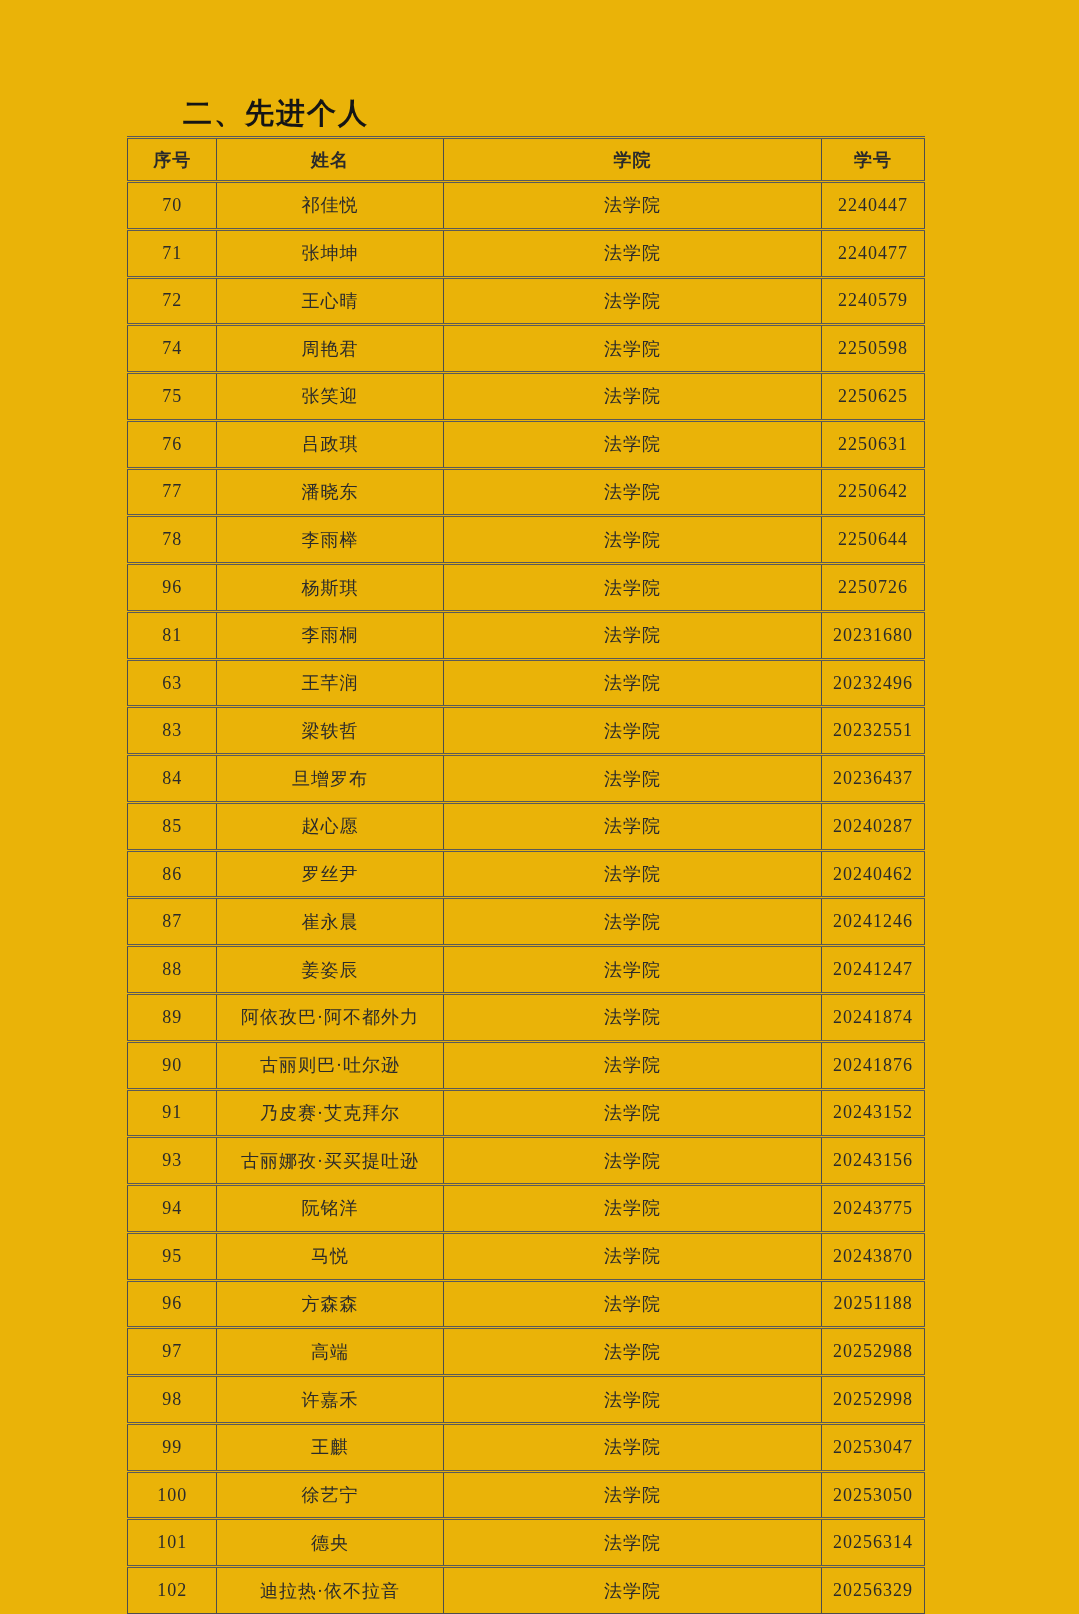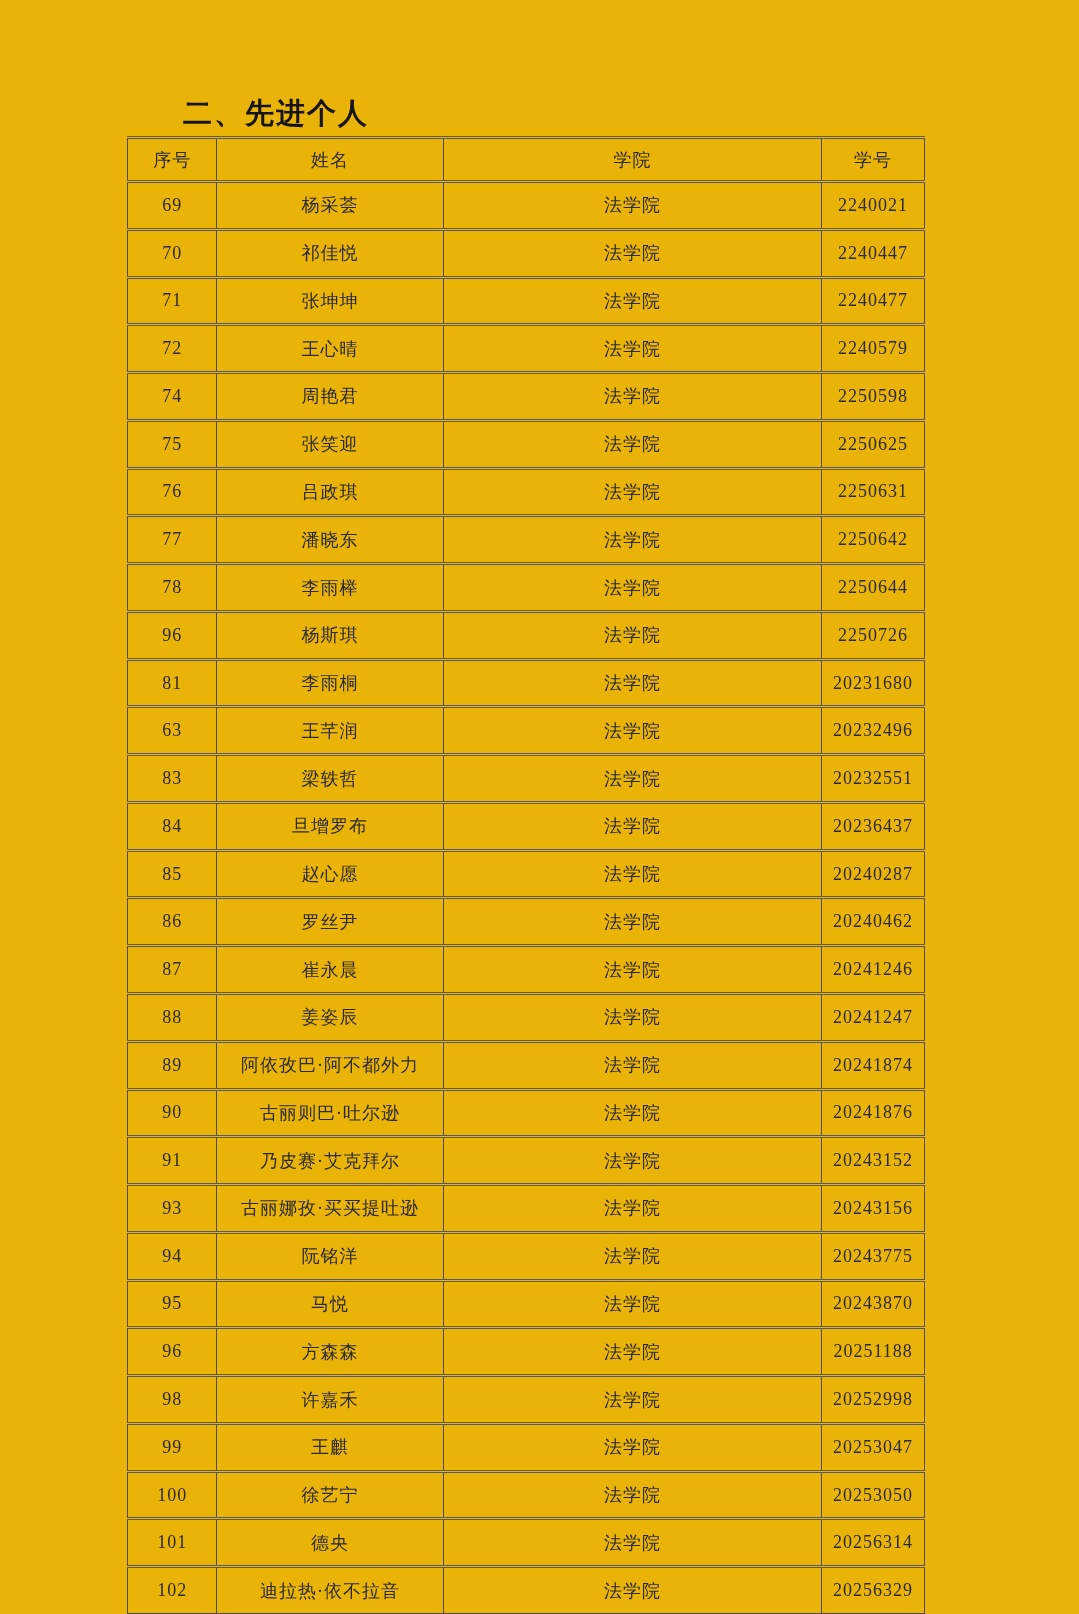--- a/index.html
+++ b/index.html
@@ -48,21 +48,21 @@
     text-align: center;
     vertical-align: middle;
     padding: 0 4px;
     height: 40px;
     color: #2b2b2b;
     font-size: 18px;
     white-space: nowrap;
     overflow: hidden;
   }
   table.roster th {
-    font-weight: 400;
+    font-weight: 700;
     height: 41px;
     letter-spacing: 1px;
   }
   td.num {
     font-family: "Liberation Serif", "DejaVu Serif", serif;
     letter-spacing: 1px;
     font-size: 18px;
   }
   td.cname {
     letter-spacing: 1px;
@@ -85,26 +85,20 @@
     <thead>
       <tr>
         <th>序号</th>
         <th>姓名</th>
         <th>学院</th>
         <th>学号</th>
       </tr>
     </thead>
     <tbody>
         <tr>
-      <td class="num">69</td>
-      <td class="cname">杨采荟</td>
-      <td class="cname">法学院</td>
-      <td class="num">2240021</td>
-    </tr>
-        <tr>
       <td class="num">70</td>
       <td class="cname">祁佳悦</td>
       <td class="cname">法学院</td>
       <td class="num">2240447</td>
     </tr>
         <tr>
       <td class="num">71</td>
       <td class="cname">张坤坤</td>
       <td class="cname">法学院</td>
       <td class="num">2240477</td>
@@ -235,20 +229,26 @@
       <td class="cname">法学院</td>
       <td class="num">20243870</td>
     </tr>
         <tr>
       <td class="num">96</td>
       <td class="cname">方森森</td>
       <td class="cname">法学院</td>
       <td class="num">20251188</td>
     </tr>
         <tr>
+      <td class="num">97</td>
+      <td class="cname">高端</td>
+      <td class="cname">法学院</td>
+      <td class="num">20252988</td>
+    </tr>
+        <tr>
       <td class="num">98</td>
       <td class="cname">许嘉禾</td>
       <td class="cname">法学院</td>
       <td class="num">20252998</td>
     </tr>
         <tr>
       <td class="num">99</td>
       <td class="cname">王麒</td>
       <td class="cname">法学院</td>
       <td class="num">20253047</td>

